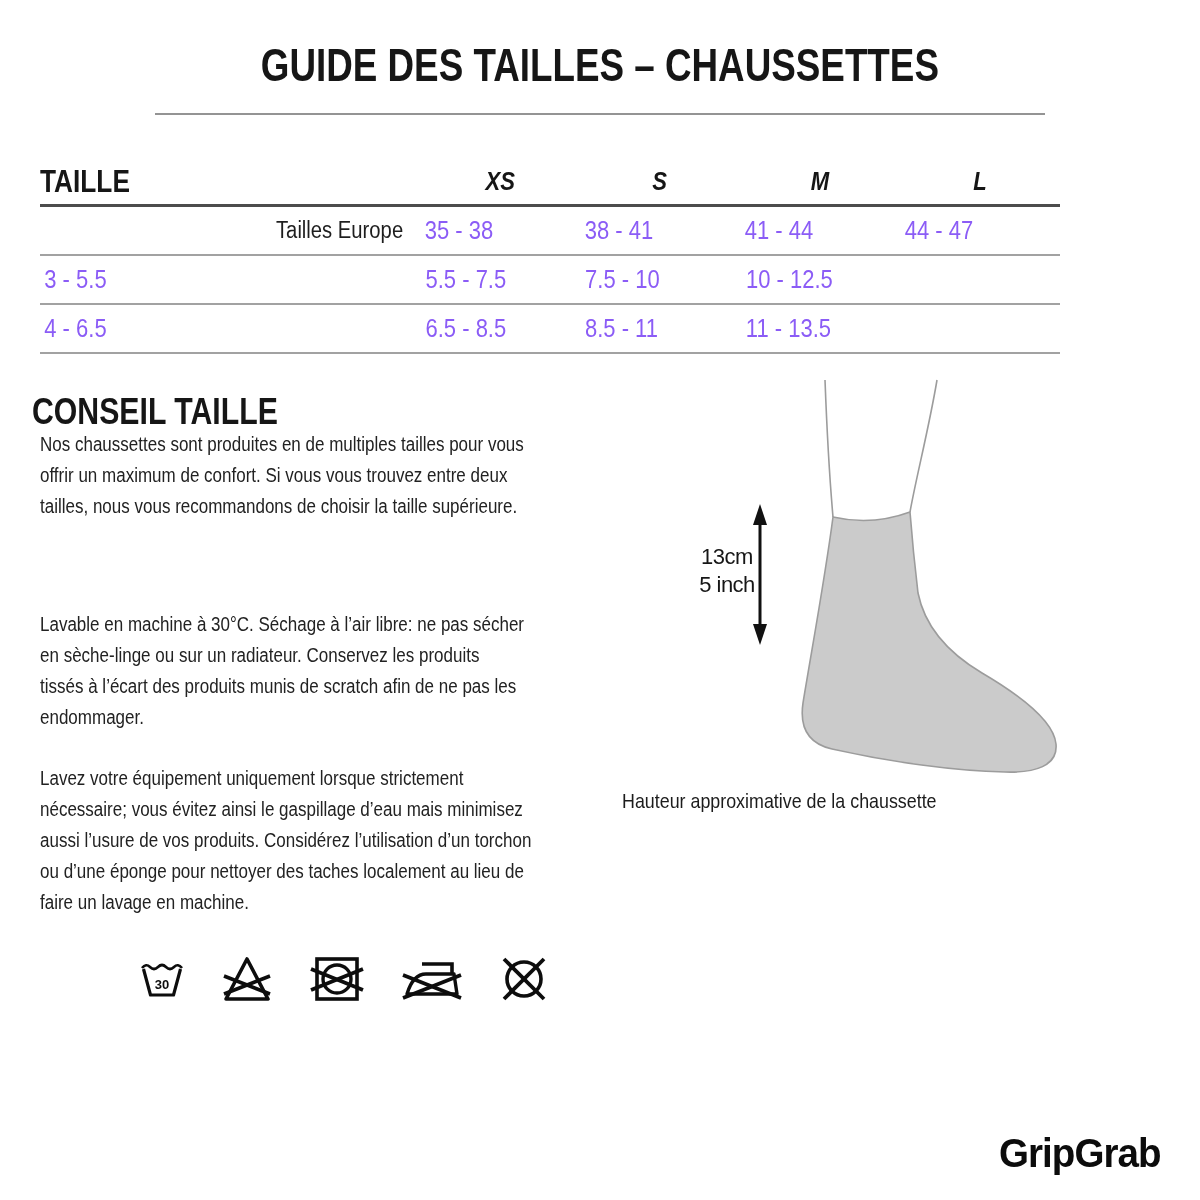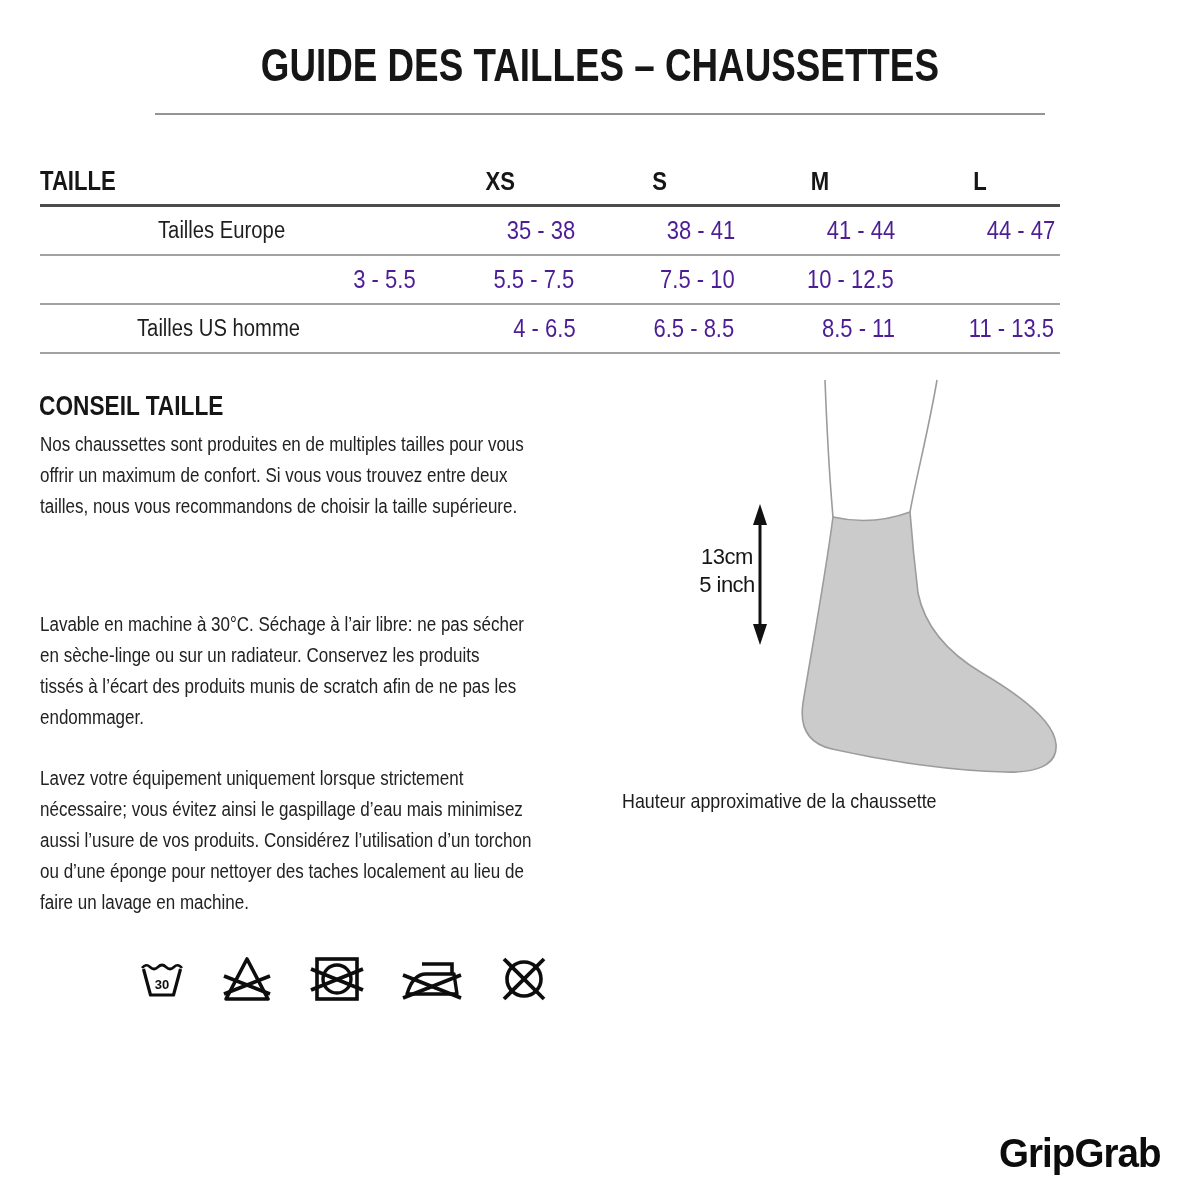--- a/index.html
+++ b/index.html
@@ -12,31 +12,31 @@
     position:absolute;top:38px;left:0;width:1200px;text-align:center;
     font-size:46px;font-weight:bold;letter-spacing:0px;white-space:nowrap;
   }
   .page-title .cond{display:inline-block;transform:scaleX(0.80);transform-origin:center;}
   .title-rule{position:absolute;top:113px;left:155px;width:890px;height:2px;background:#949494;}
   
   .size-table{position:absolute;top:158px;left:40px;width:1020px;}
   .trow{display:grid;grid-template-columns:380px 160px 160px 160px 160px;align-items:center;}
   .trow.head{height:46px;border-bottom:3px solid #4c4c4c;}
   .trow.body-row{height:47px;border-bottom:2px solid #a2a2a2;}
-  .th-label{font-size:27px;font-weight:bold;text-align:left;}
+  .th-label{font-size:32px;font-weight:bold;text-align:left;}
   .th-label .cond{display:inline-block;transform:scaleX(0.82);transform-origin:left center;}
-  .th-size{font-size:26px;font-weight:bold;text-align:center;}
+  .th-size{font-size:26px;font-weight:bold;text-align:center;font-style:italic;}
   .th-size .cond{display:inline-block;transform:scaleX(0.85);transform-origin:center;}
-  .td-label{font-size:23px;text-align:center;color:#1e1e1e;}
+  .td-label{font-size:23px;text-align:right;color:#1e1e1e;}
   .td-label .cond{display:inline-block;transform:scaleX(0.88);transform-origin:left center;}
-  .td-val{font-size:25px;text-align:right;color:#4c1d95;white-space:nowrap;}
+  .td-val{font-size:25px;text-align:left;color:#8b5cf6;white-space:nowrap;}
   .td-val .cond{display:inline-block;transform:scaleX(0.88);transform-origin:center;}
   
   .section-heading{
-    position:absolute;left:39px;font-size:27px;font-weight:bold;white-space:nowrap;
+    position:absolute;left:32px;font-size:36px;font-weight:bold;white-space:nowrap;
   }
   .section-heading .cond{display:inline-block;transform:scaleX(0.84);transform-origin:left center;}
   .para{
     position:absolute;left:40px;width:640px;font-size:20px;line-height:31px;
     color:#222222;white-space:pre-line;transform:scaleX(0.85);transform-origin:left top;
     letter-spacing:0px;
   }
   
   .care-row{position:absolute;left:140px;top:951px;height:56px;display:flex;align-items:center;gap:38px;}
   .care-row svg{display:block;}
@@ -84,21 +84,20 @@
     </div>
 
     <div class="trow body-row">
       <div class="td-val"><span class="cond">3 - 5.5</span></div>
       <div class="td-val"><span class="cond">5.5 - 7.5</span></div>
       <div class="td-val"><span class="cond">7.5 - 10</span></div>
       <div class="td-val"><span class="cond">10 - 12.5</span></div>
     </div>
 
     <div class="trow body-row">
-      <div class="td-label"><span class="cond">Tailles US homme</span></div>
       <div class="td-val"><span class="cond">4 - 6.5</span></div>
       <div class="td-val"><span class="cond">6.5 - 8.5</span></div>
       <div class="td-val"><span class="cond">8.5 - 11</span></div>
       <div class="td-val"><span class="cond">11 - 13.5</span></div>
     </div>
   </div>
 
   <div class="section-heading" style="top:391px;">
     <span class="cond">CONSEIL TAILLE</span>
   </div>

